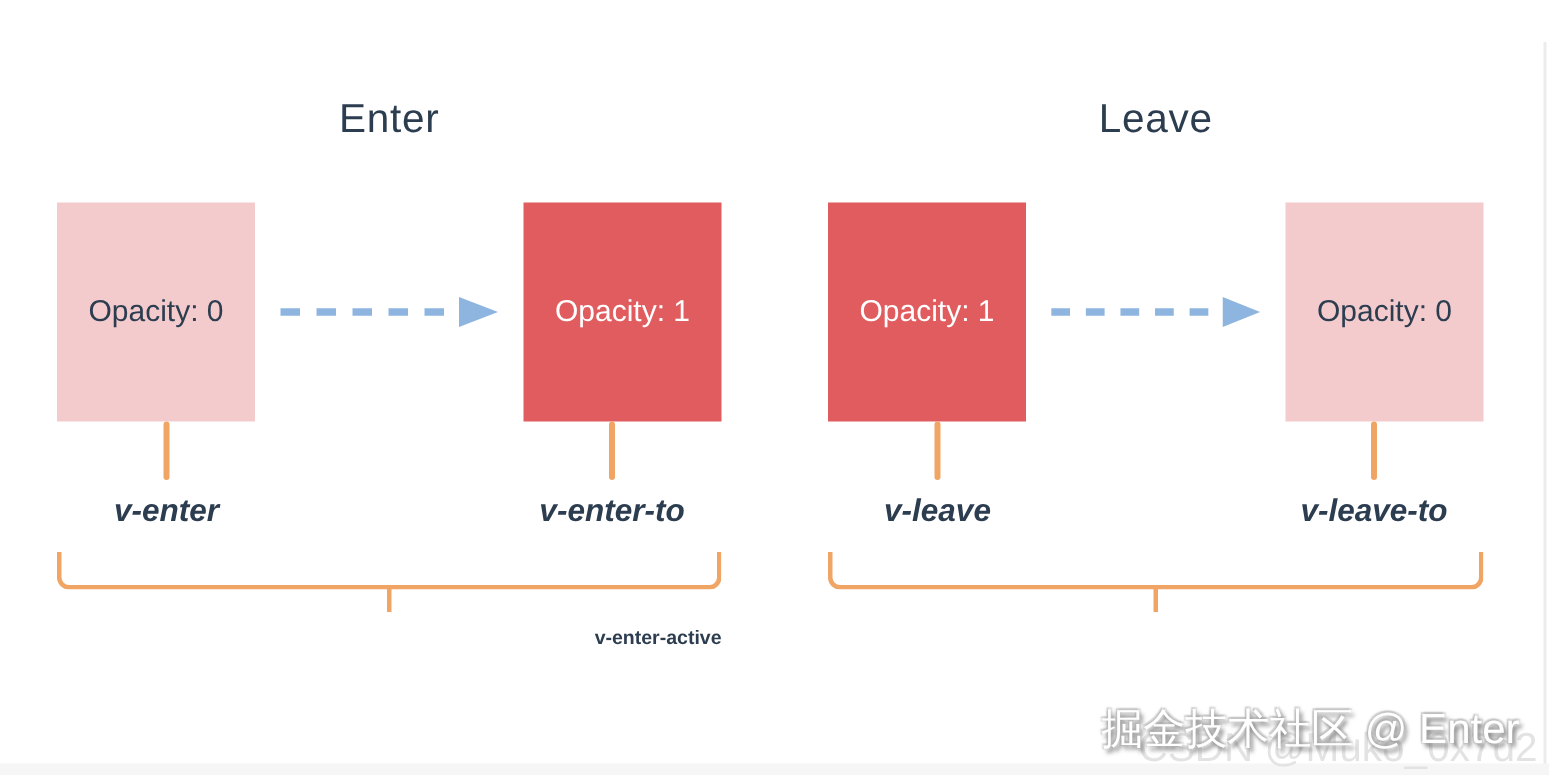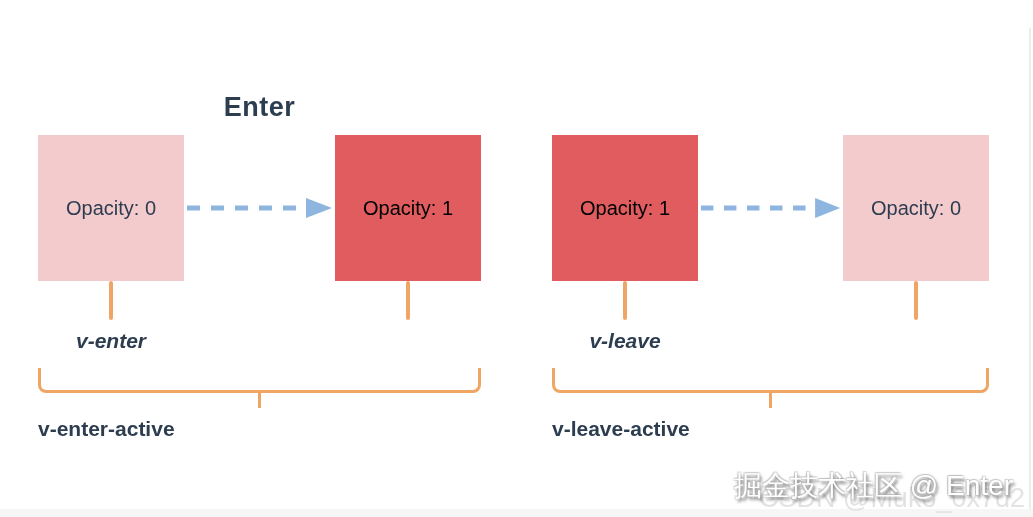--- a/index.html
+++ b/index.html
@@ -15,41 +15,40 @@
 
   .panel { position: absolute; top: 0; height: 460px; }
   .panel-enter { left: 38px;  width: 443px; }
   .panel-leave { left: 552px; width: 437px; }
 
   .panel-title {
     position: absolute;
     top: 64px; left: 0; right: 0;
     text-align: center;
     font-size: 27px;
-    font-weight: bold;
+    font-weight: normal;
     color: var(--navy, #2d3d50);
     letter-spacing: 0.5px;
-    margin-top: 28px;
   }
 
   .state-box {
     position: absolute;
     top: 135px;
-    width: 146px;
+    width: 132px;
     height: 146px;
     display: flex;
     align-items: center;
     justify-content: center;
   }
   .box-from { left: 0; }
   .box-to   { right: 0; }
   .box--pink { background: var(--pink, #f3cbcd); }
   .box--red  { background: var(--red, #e05c5f); }
   .box--pink .opacity-label { color: var(--navy, #2d3d50); }
-  .box--red  .opacity-label { color: #000000; }
+  .box--red  .opacity-label { color: #ffffff; }
   .opacity-label { font-size: 20px; font-weight: 500; white-space: nowrap; }
 
   .arrow {
     position: absolute;
     top: 194px;
     left: 146px;
     right: 146px;
     height: 28px;
   }
   .arrow svg { display: block; width: 100%; height: 100%; }
@@ -98,22 +97,22 @@
     width: 3px;
     height: 17px;
     margin-left: -1.5px;
     background: var(--orange, #f0a565);
   }
 
   .active-label {
     position: absolute;
     top: 417px;
     left: 0; right: 0;
-    text-align: left;
-    font-size: 21px;
+    text-align: right;
+    font-size: 13px;
     font-weight: bold;
     color: var(--navy, #2d3d50);
   }
 
   .watermark-primary {
     position: absolute;
     right: 20px;
     top: 467px;
     z-index: 2;
     font-size: 28px;
@@ -170,53 +169,55 @@
     </div>
 
     <div class="state-box box-to box--red">
       <span class="opacity-label">Opacity: 1</span>
     </div>
 
     <div class="tick tick-from"></div>
     <div class="tick tick-to"></div>
 
     <div class="class-label label-from">v-enter</div>
+    <div class="class-label label-to">v-enter-to</div>
 
     <div class="bracket"></div>
     <div class="bracket-tick"></div>
 
     <div class="active-label">v-enter-active</div>
   </div>
 
   <div class="panel panel-leave">
+    <div class="panel-title">Leave</div>
 
     <div class="state-box box-from box--red">
       <span class="opacity-label">Opacity: 1</span>
     </div>
 
     <div class="arrow">
       <svg viewBox="0 0 151 28" preserveAspectRatio="none">
         <line x1="3" y1="14" x2="122" y2="14" stroke-width="5" stroke-dasharray="13 11"></line>
         <polygon points="122,4 148,14 122,24"></polygon>
       </svg>
     </div>
 
     <div class="state-box box-to box--pink">
       <span class="opacity-label">Opacity: 0</span>
     </div>
 
     <div class="tick tick-from"></div>
     <div class="tick tick-to"></div>
 
     <div class="class-label label-from">v-leave</div>
+    <div class="class-label label-to">v-leave-to</div>
 
     <div class="bracket"></div>
     <div class="bracket-tick"></div>
 
-    <div class="active-label">v-leave-active</div>
   </div>
 
   <div class="watermark-secondary">CSDN @Muko_0x7d2</div>
   <div class="watermark-primary">掘金技术社区 @ Enter</div>
 
   <div class="bottom-band"></div>
   <div class="right-edge-line"></div>
 </div>
 
 </body></html>

